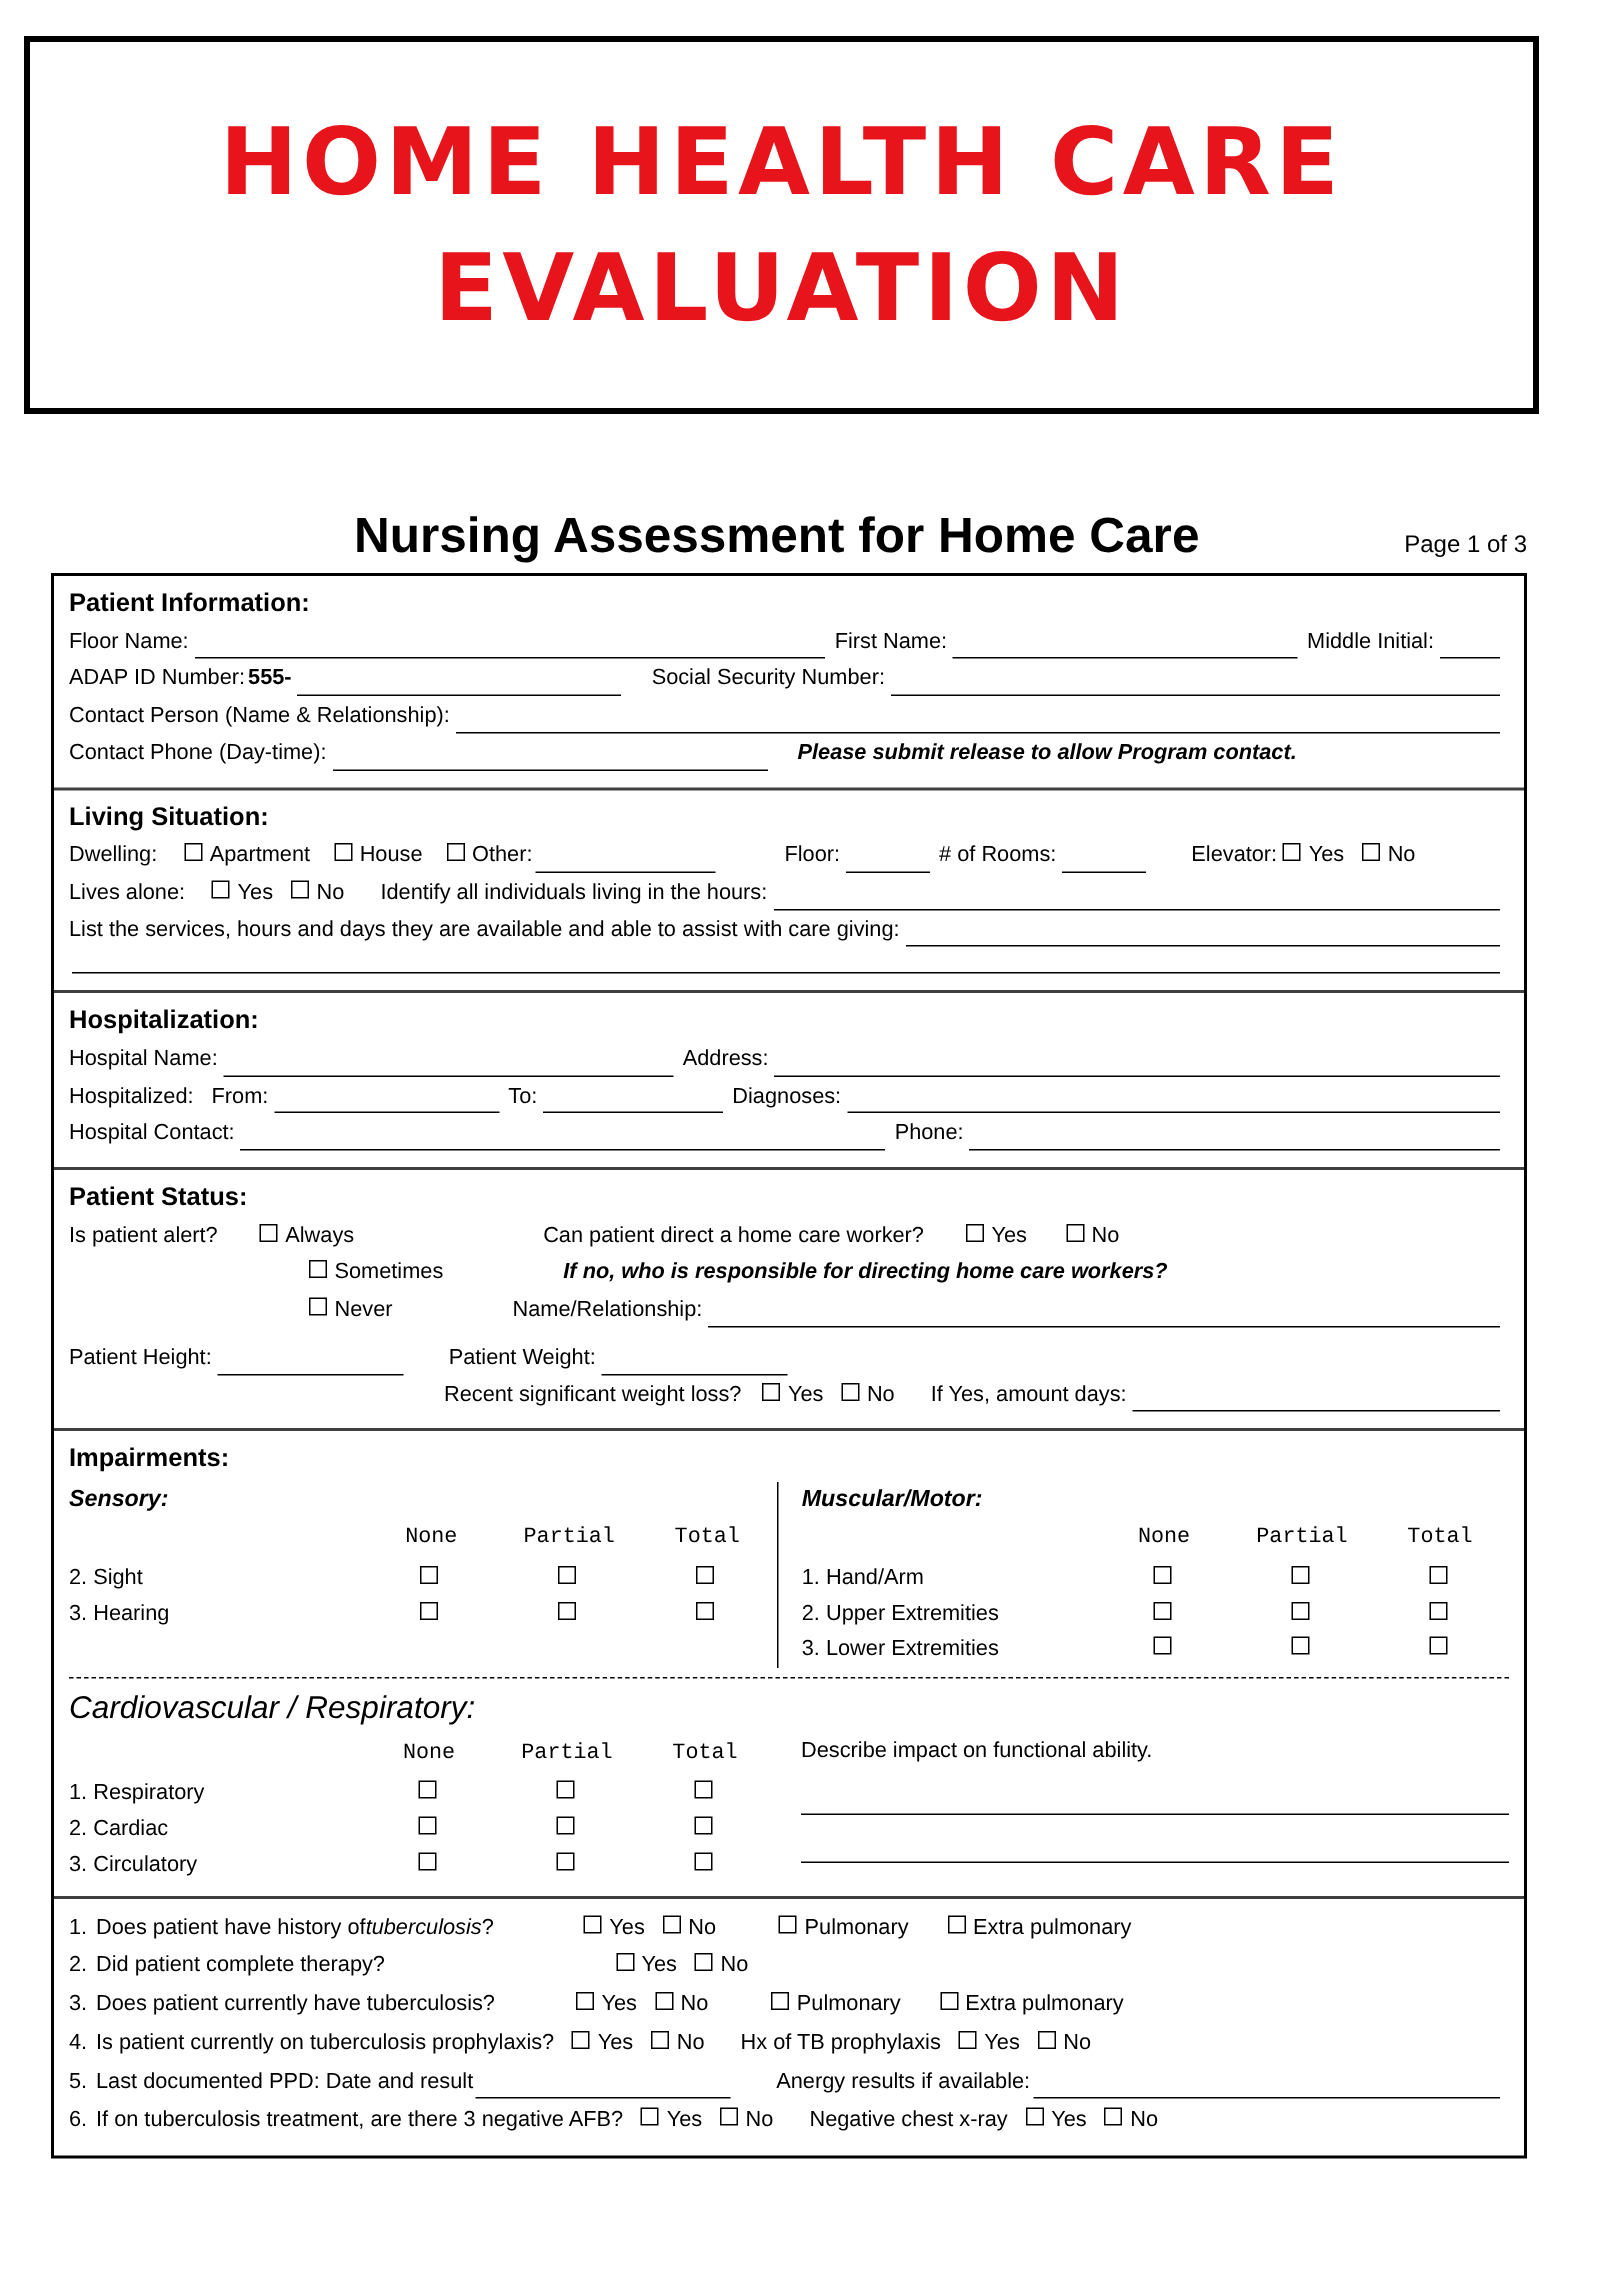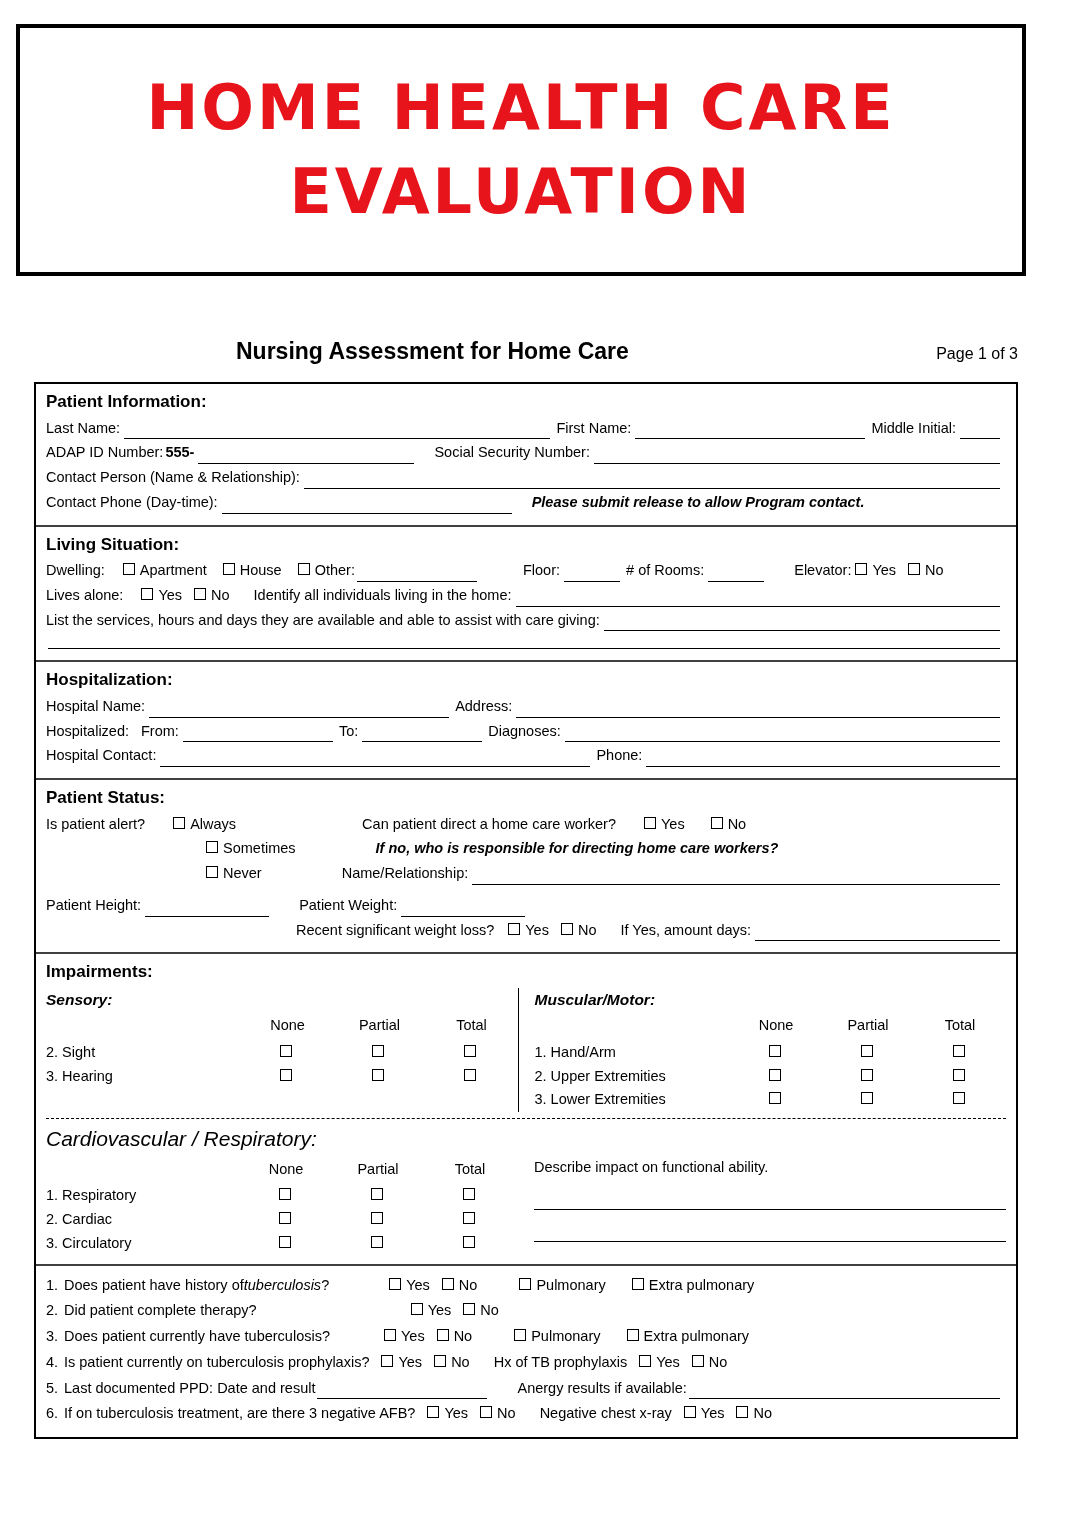--- a/index.html
+++ b/index.html
@@ -51,21 +51,21 @@
     left: 36px;
     top: 338px;
     width: 982px;
     display: flex;
     align-items: baseline;
     justify-content: space-between;
   }
   .form-head .doc-title {
     font-family: "Liberation Sans", sans-serif;
     font-weight: bold;
-    font-size: 23px;
+    font-size: 33px;
     margin-left: 200px;
   }
   .form-head .page-num {
     font-size: 16px;
   }
 
   
   .form {
     position: absolute;
     left: 34px;
@@ -130,20 +130,21 @@
   table.imp {
     border-collapse: collapse;
     width: 100%;
     font-size: 14.5px;
   }
   table.imp th {
     font-weight: normal;
     text-align: center;
     padding: 2px 0 4px 0;
     width: 92px;
+    font-family: Liberation Mono, monospace;
   }
   table.imp th.itemcol, table.imp td.itemcol {
     text-align: left;
     width: auto;
   }
   table.imp td {
     text-align: center;
     padding: 1px 0;
   }
   .divider-dash {
@@ -189,21 +190,21 @@
     <div class="doc-title">Nursing Assessment for Home Care</div>
     <div class="page-num">Page 1 of 3</div>
   </div>
 
   <div class="form">
 
     <div class="section">
       <div class="sec-title">Patient Information:</div>
 
       <div class="row">
-        <span class="lbl">Last Name:</span>
+        <span class="lbl">Floor Name:</span>
         <span class="line grow"></span>
         <span class="lbl">First Name:</span>
         <span class="line" style="width:230px"></span>
         <span class="lbl">Middle Initial:</span>
         <span class="line" style="width:40px"></span>
       </div>
 
       <div class="row">
         <span class="lbl">ADAP ID Number:</span>
         <span class="lbl" style="font-weight:bold">555-</span>
@@ -257,21 +258,21 @@
 
       <div class="row">
         <span class="lbl">Lives alone:</span>
         <span class="sp"></span>
         <span class="chk"></span>
         <span>Yes</span>
         <span class="gap-sm"></span>
         <span class="chk"></span>
         <span>No</span>
         <span class="gap-md"></span>
-        <span class="lbl">Identify all individuals living in the home:</span>
+        <span class="lbl">Identify all individuals living in the hours:</span>
         <span class="line grow"></span>
       </div>
 
       <div class="row">
         <span class="lbl">List the services, hours and days they are available and able to assist with care giving:</span>
         <span class="line grow"></span>
       </div>
       <div class="row">
         <span class="line grow"></span>
       </div>

